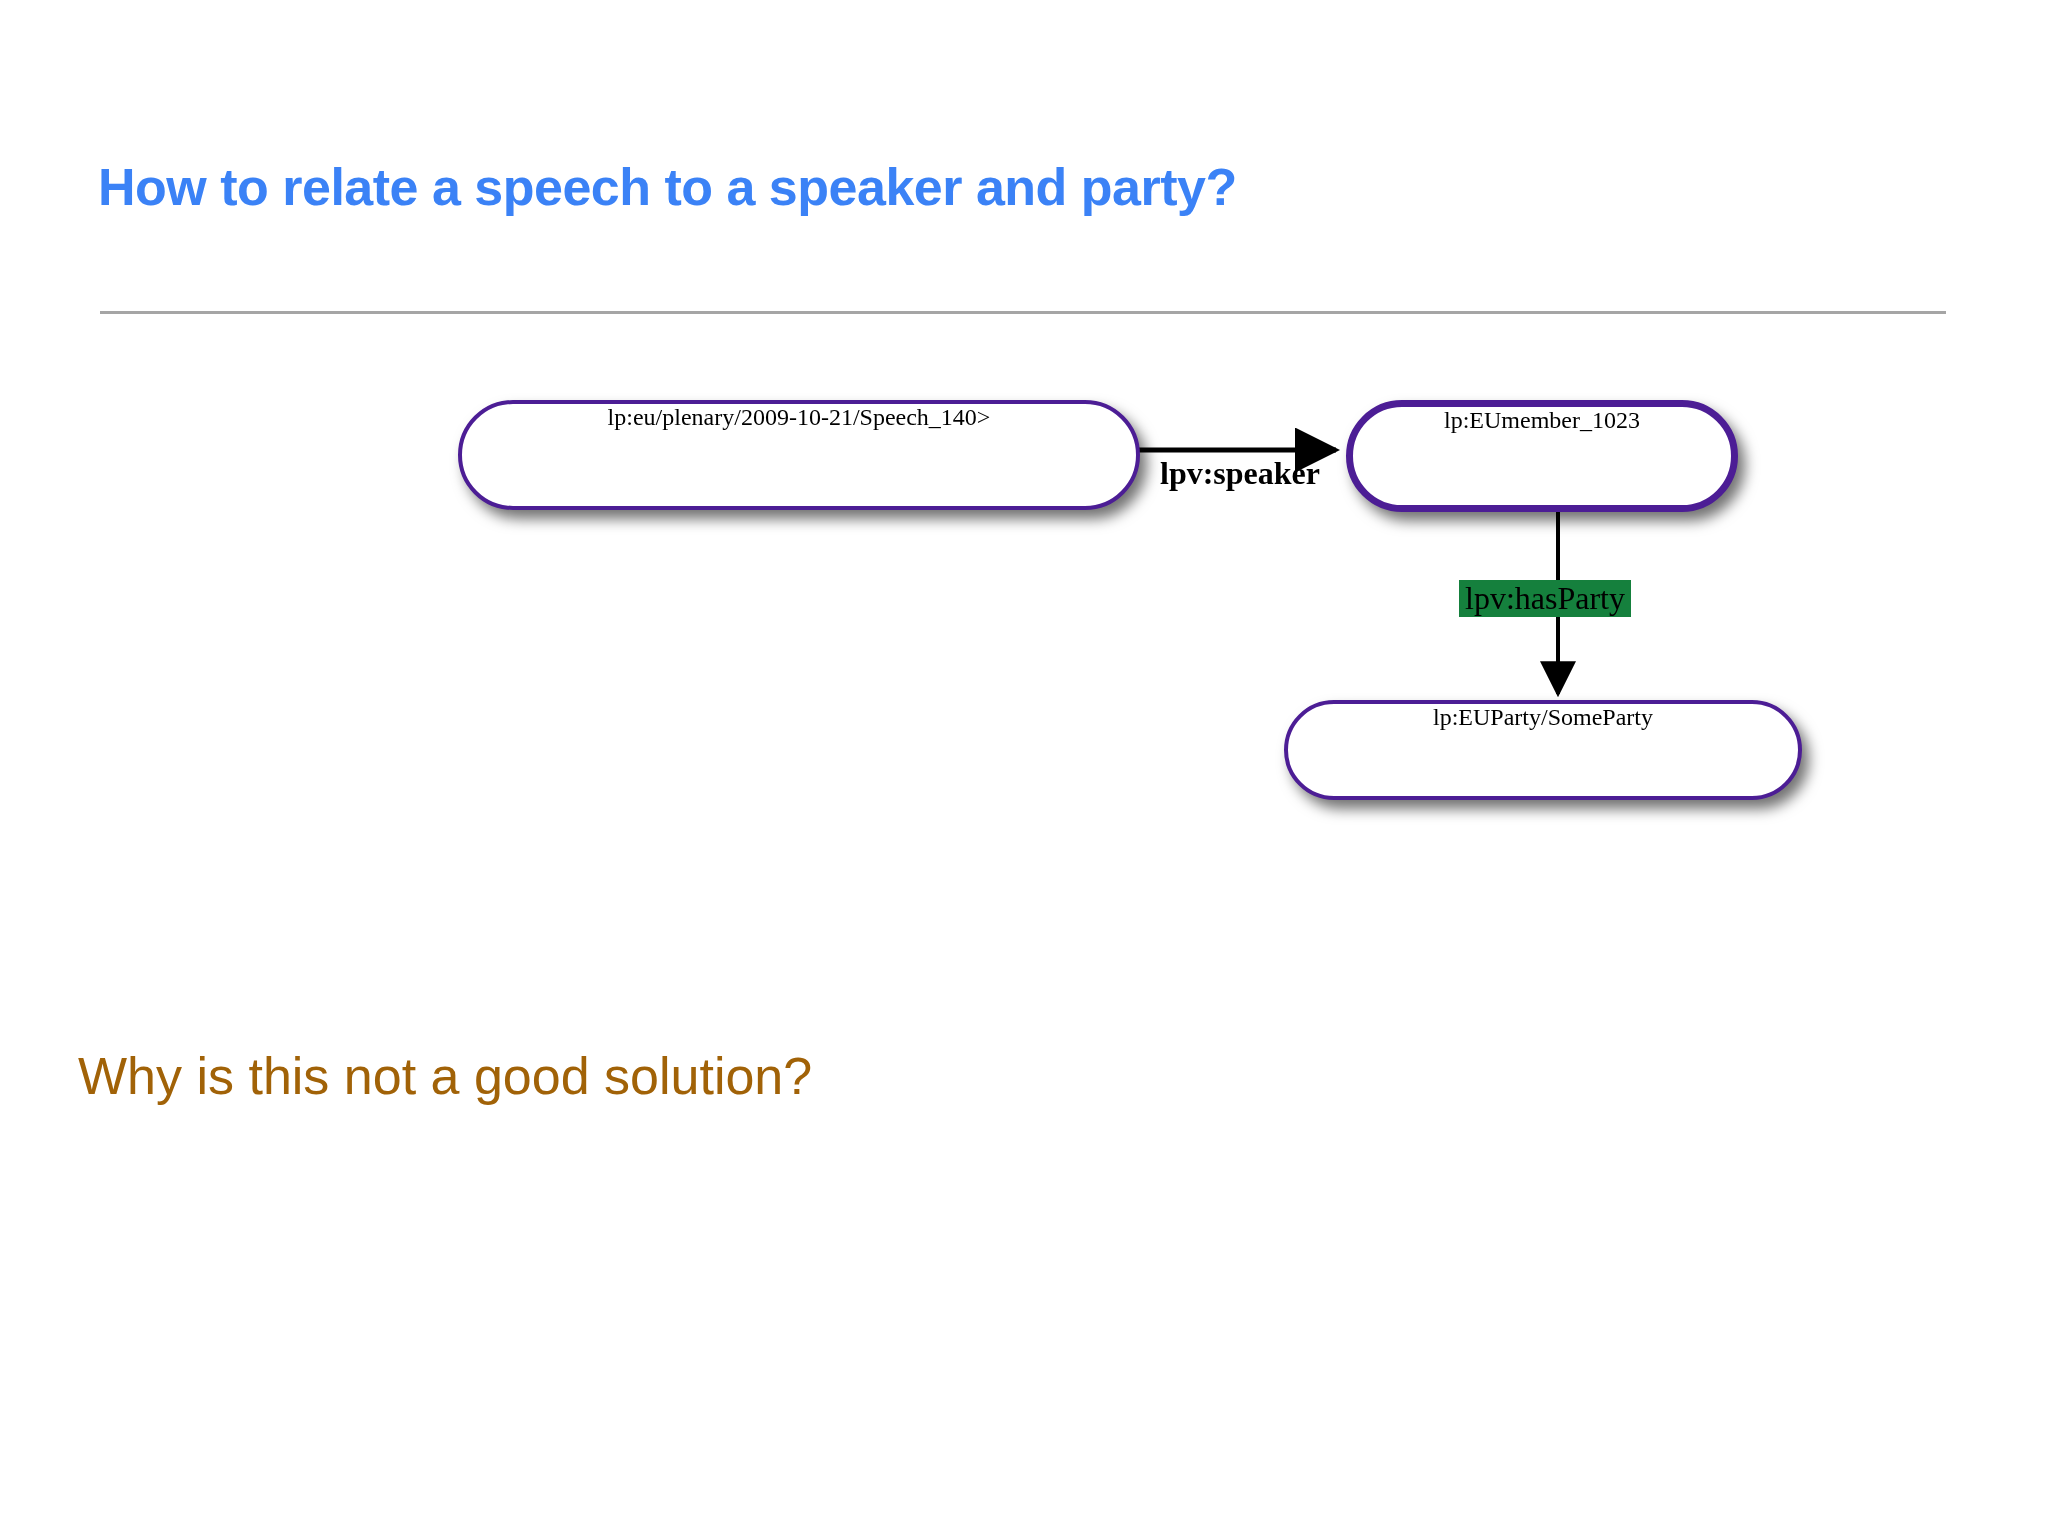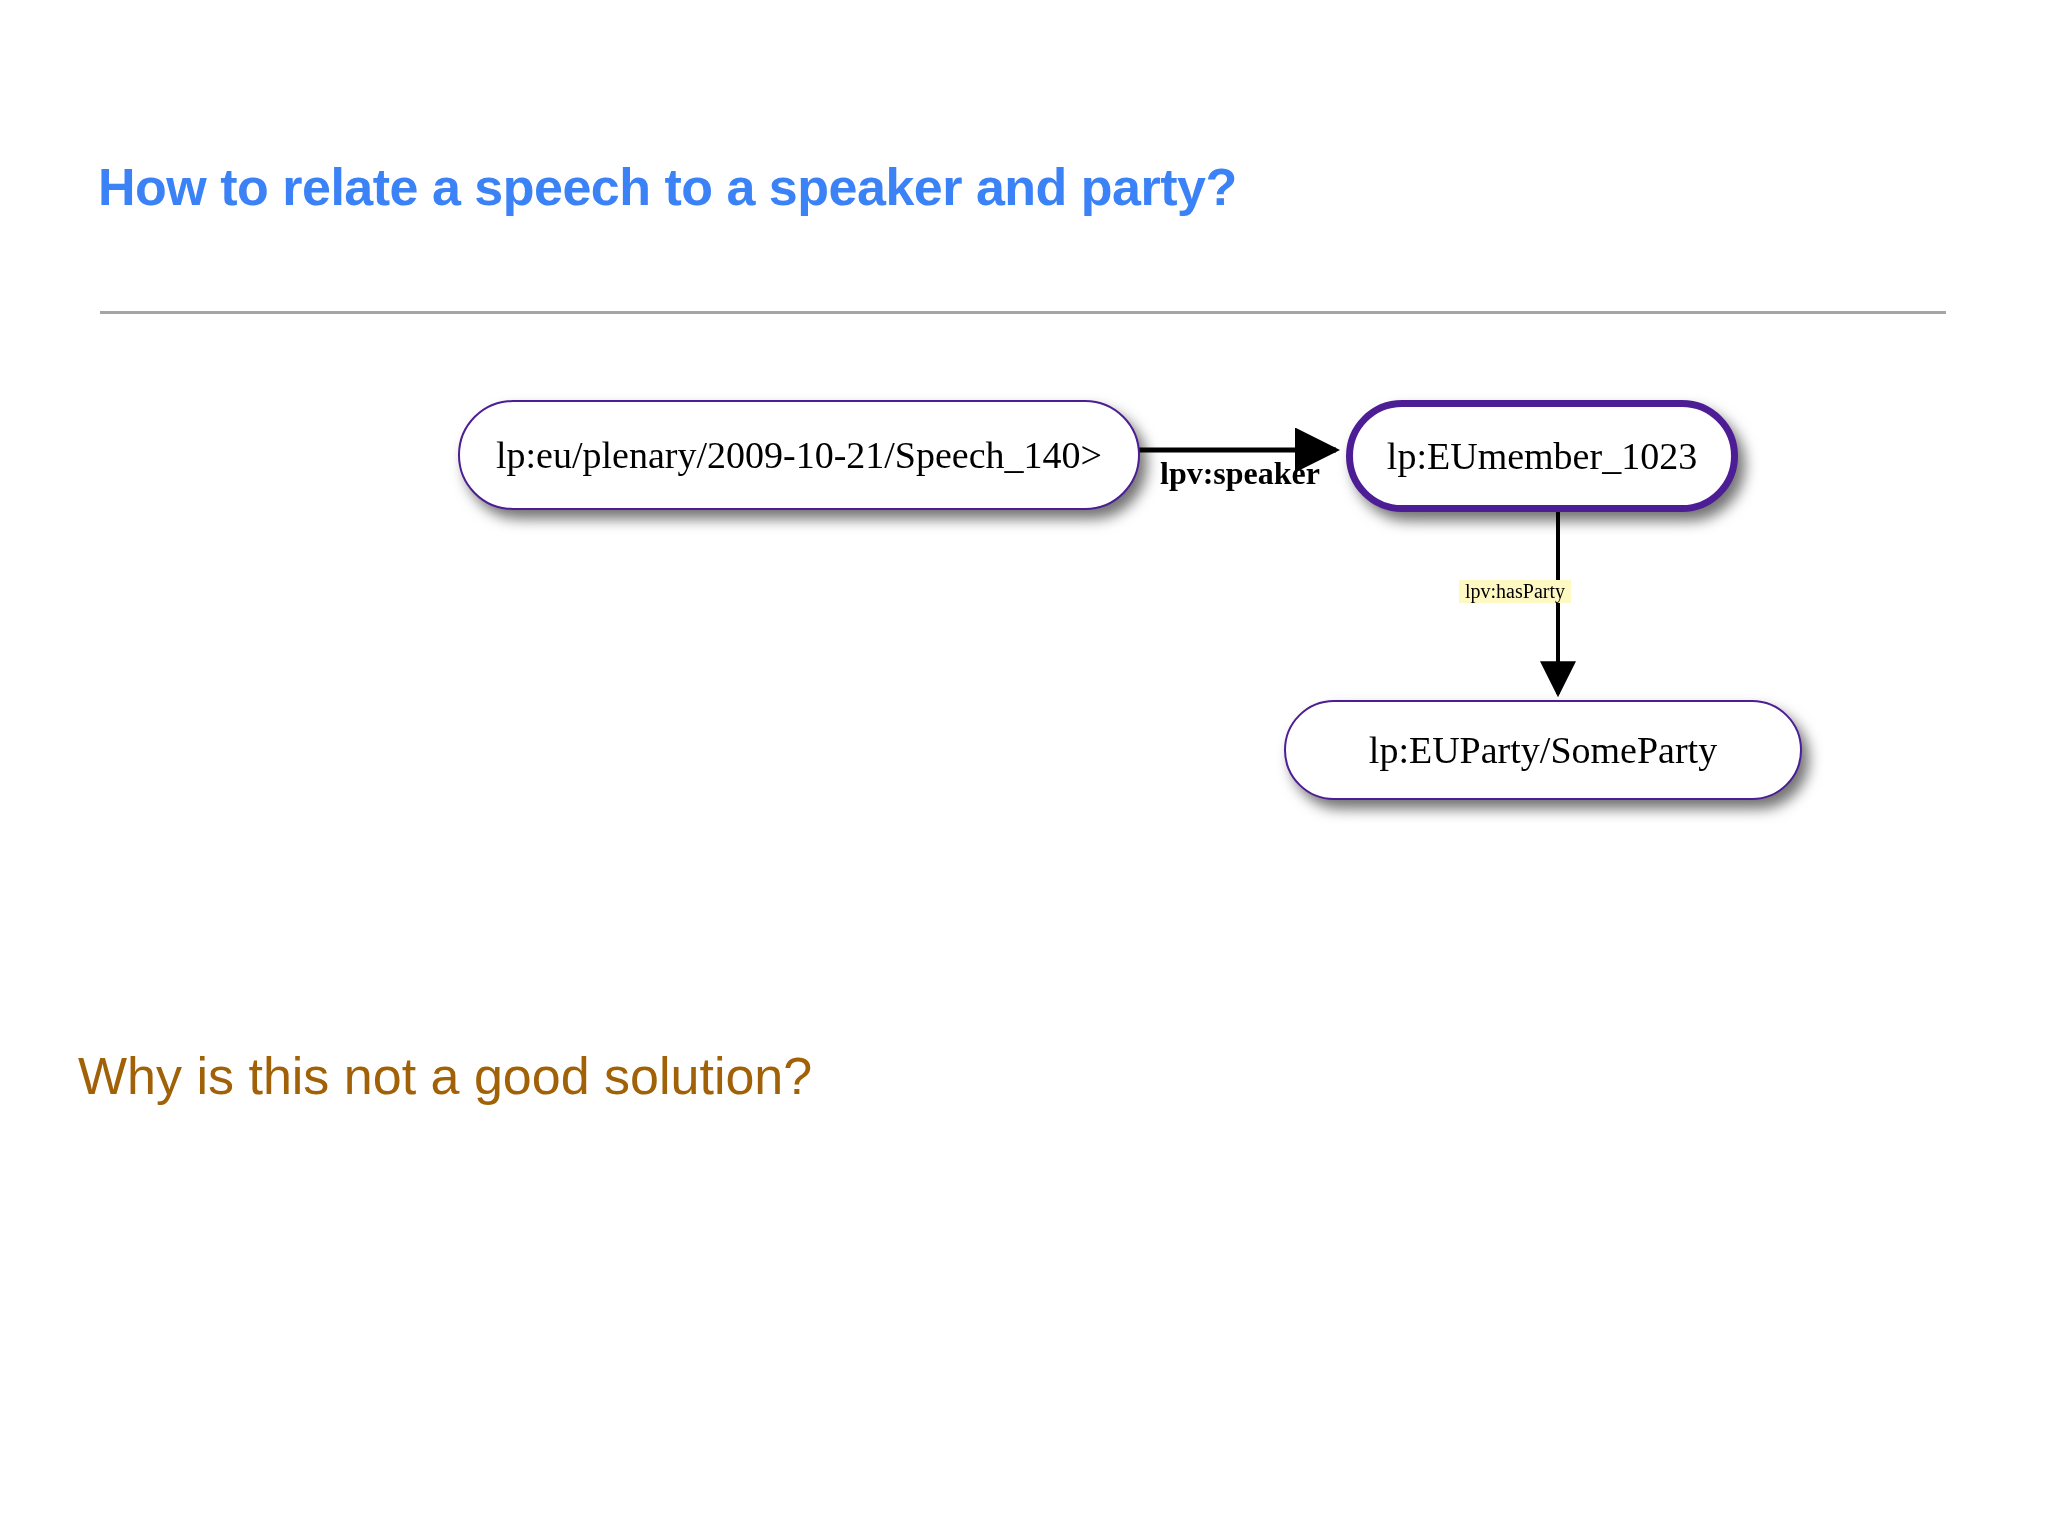--- a/index.html
+++ b/index.html
@@ -47,27 +47,26 @@
     top: 0;
     width: 2048px;
     height: 1536px;
   }
 
   
   .node {
     position: absolute;
     box-sizing: border-box;
     background: #ffffff;
-    border: 2px solid #4c1d95;
+    border: 4px solid #4c1d95;
     border-radius: 999px;
     display: flex;
-    align-items: center;
     justify-content: center;
     font-family: "Liberation Serif", serif;
-    font-size: 38px;
+    font-size: 24px;
     font-weight: 400;
     color: #000000;
     white-space: nowrap;
     filter: drop-shadow(7px 9px 7px rgba(0,0,0,0.55));
   }
   .node.thick {
     border-width: 7px;
   }
 
   #node-speech {
@@ -109,23 +108,23 @@
   }
   #edge-label-speaker {
     left: 1160px;
     top: 455px;
     font-size: 32px;
     font-weight: 700;
   }
   #edge-label-hasparty {
     left: 1459px;
     top: 580px;
-    font-size: 20px;
+    font-size: 32px;
     font-weight: 400;
-    background: #fef9c3;
+    background: #15803d;
     padding: 0 6px;
   }
 
   
   #bottom-note {
     position: absolute;
     left: 78px;
     top: 1046px;
     font-family: "Liberation Sans", sans-serif;
     font-size: 52px;

